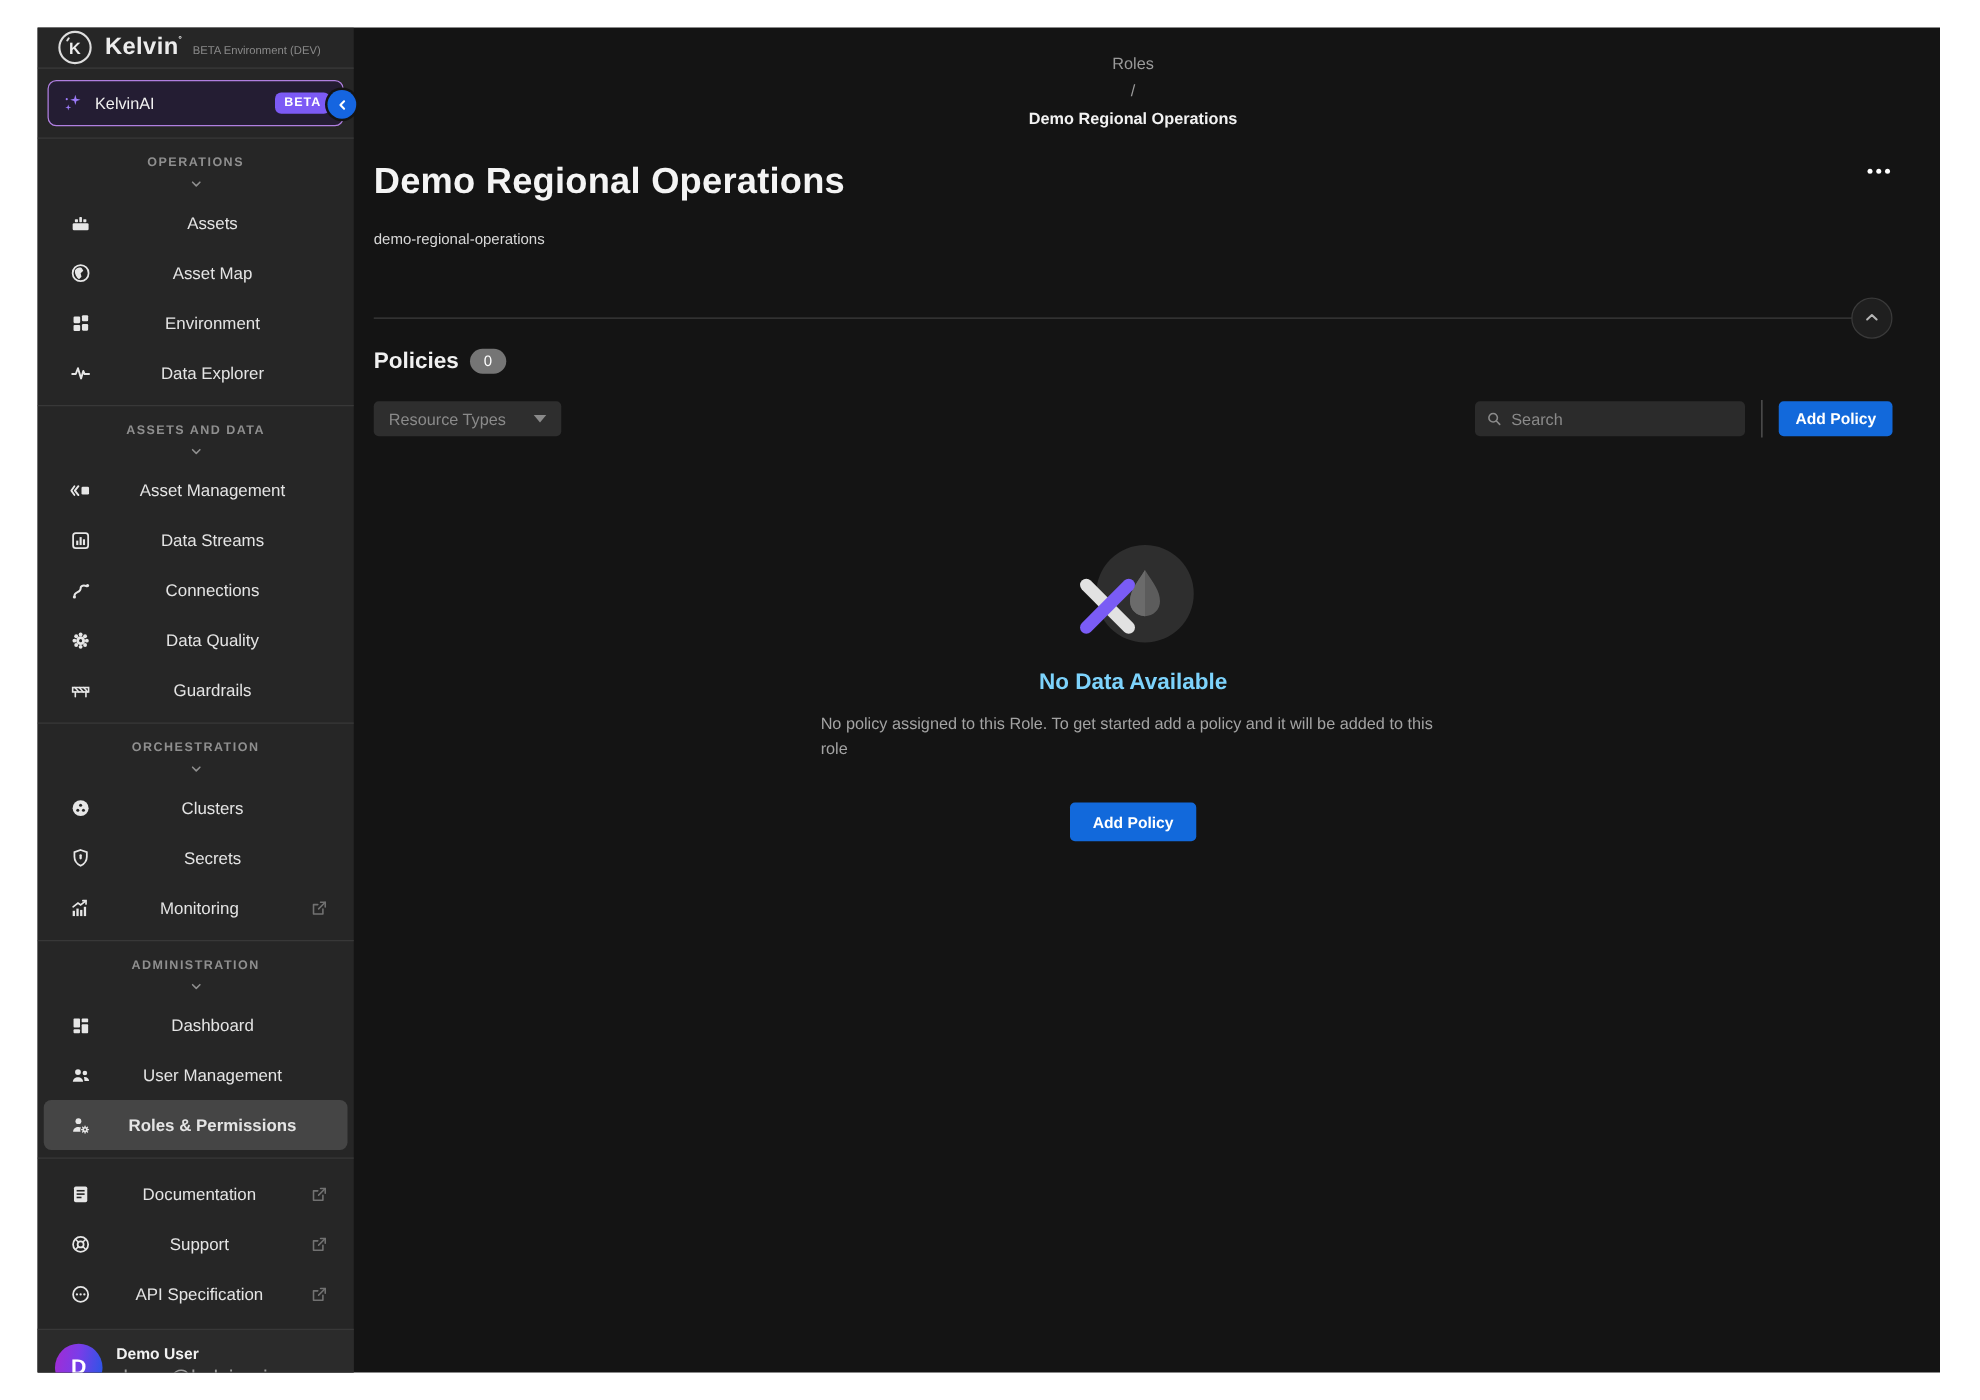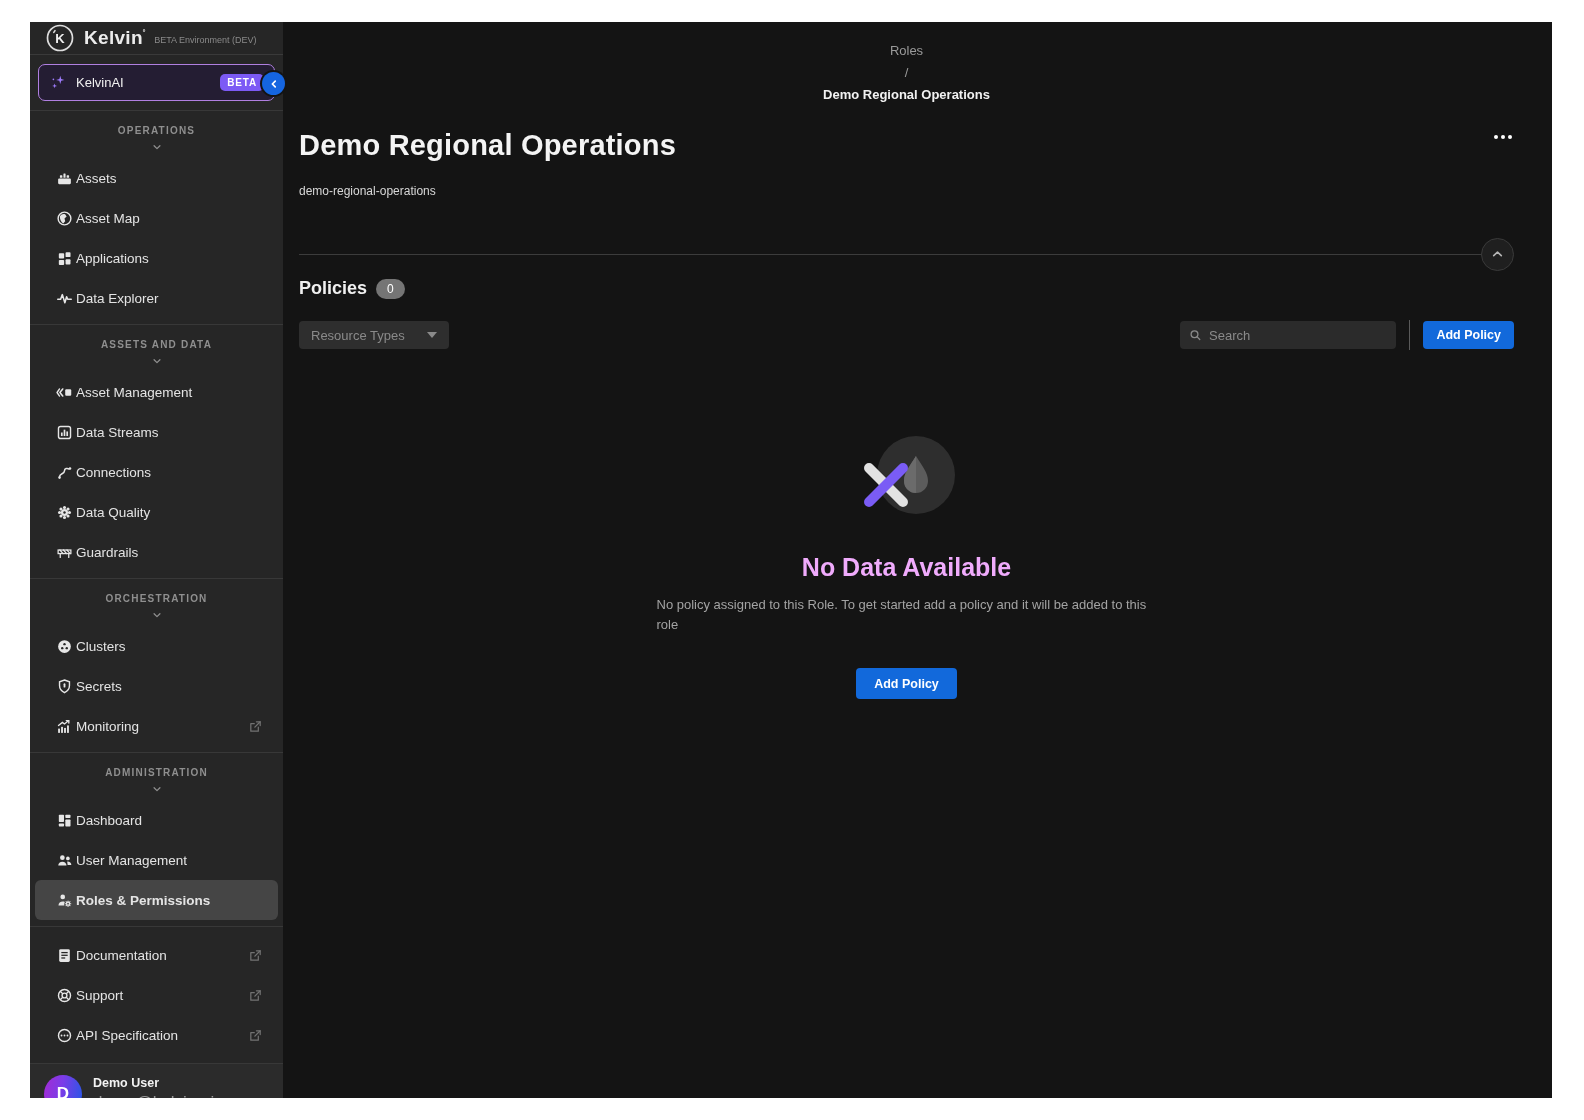--- a/index.html
+++ b/index.html
@@ -15,21 +15,21 @@
   .collapse-btn { position:absolute; left:232px; top:50px; width:23px; height:23px; border-radius:50%; background:#1565e0; border:none; color:#fff; display:flex; align-items:center; justify-content:center; cursor:pointer; z-index:5; box-shadow:0 0 0 2px #141414; }
 
   .kelvinai-wrap { padding:9px 8px; }
   .kelvinai { display:flex; align-items:center; gap:9px; height:37px; padding:0 10px; border:1px solid #b07fe0; border-radius:7px; background:#241d33; cursor:pointer; }
   .kelvinai-label { font-size:13px; color:#f0f0f0; flex:1; }
   .beta-badge { background:#7c5af5; color:#fff; font-size:10px; font-weight:bold; letter-spacing:.8px; padding:3px 7px; border-radius:5px; }
 
   .nav-section { border-top:1px solid #383838; padding:4px 0 6px; }
   .section-header { display:flex; align-items:center; gap:6px; padding:10px 14px 6px; cursor:pointer;flex-direction:column; }
   .section-label { font-size:10px; font-weight:bold; letter-spacing:1.2px; color:#8f8f8f; }
-  .nav-item { display:flex; align-items:center; gap:3px; height:40px; padding:0 14px 0 20px; font-size:13.5px; color:#e4e4e4; cursor:pointer; border-radius:6px; margin:0 5px; }
+  .nav-item { display:flex; align-items:center; gap:3px; height:40px; padding:0 14px 0 20px; font-size:13.5px; color:#e4e4e4; cursor:pointer; border-radius:6px; margin:0 5px;text-align:center; }
   .nav-item .grow { flex:1; }
   .nav-item.selected { background:#454545; font-weight:bold; }
   .icon { display:flex; align-items:center; justify-content:center; width:18px; }
   .icon svg { display:block; }
   .ext { opacity:.65; }
 
   .links-group { border-top:1px solid #383838; margin-top:auto; padding:8px 0; }
   .user-footer { border-top:1px solid #383838; background:#2b2b2b; display:flex; align-items:center; gap:11px; padding:11px 14px; }
   .avatar { width:38px; height:38px; border-radius:50%; background:linear-gradient(100deg,#a32bd4 0%,#7b3ce8 45%,#2458e6 100%); color:#fff; font-size:17px; font-weight:bold; display:flex; align-items:center; justify-content:center; }
   .user-name { font-size:12.5px; font-weight:bold; color:#f2f2f2; }
@@ -65,21 +65,21 @@
   .v-divider { width:1px; height:30px; background:#5a5a5a; }
   .btn-primary { background:#1269db; color:#fff; border:none; border-radius:4px; font-size:12.5px; font-weight:bold; height:28px; padding:0 13px; cursor:pointer; font-family:"Liberation Sans",sans-serif; }
   .btn-primary.lg { height:31px; padding:0 18px; }
 
   .empty-state { display:flex; flex-direction:column; align-items:center; margin-top:86px; }
   .empty-icon { position:relative; width:96px; height:78px; }
   .empty-circle { position:absolute; left:18px; top:0; width:78px; height:78px; border-radius:50%; background:#2e2e2e; display:flex; align-items:center; justify-content:center; }
   .x-bar { position:absolute; width:58px; height:10px; border-radius:5px; }
   .x-white { left:-2px; top:44px; background:#e2e2e2; transform:rotate(45deg); }
   .x-purple { left:-2px; top:44px; background:#7a5cf5; transform:rotate(-45deg); }
-  .empty-title { font-size:25px; font-weight:bold; color:#f0abfc; margin-top:39px; }
+  .empty-title { font-size:18px; font-weight:bold; color:#7dd3fc; margin-top:21px; }
   .empty-desc { font-size:13px; color:#a3a3a3; max-width:500px; line-height:1.5; margin-top:13px; }
   .empty-action { margin-top:34px; }
 </style>
 </head>
 <body>
 
 <div class="frame">
 
   <aside class="sidebar">
     <button class="collapse-btn">
@@ -143,21 +143,21 @@
       </div>
       <div class="nav-item">
         <span class="icon">
             <svg width="17" height="17" viewBox="0 0 24 24" fill="#e6e6e6">
               <rect x="4" y="4.5" width="7.5" height="7.5" rx="1.3"></rect>
               <rect x="13.5" y="3" width="7" height="7" rx="1.3"></rect>
               <rect x="4" y="14" width="7.5" height="7" rx="1.3"></rect>
               <rect x="13.5" y="13" width="7" height="7.5" rx="1.3"></rect>
             </svg>
           </span>
-        <span class="grow">Applications</span>
+        <span class="grow">Environment</span>
       </div>
       <div class="nav-item">
         <span class="icon">
             <svg width="17" height="17" viewBox="0 0 24 24" fill="none" stroke="#e6e6e6" stroke-width="2.2" stroke-linecap="round" stroke-linejoin="round">
               <path d="M2.5 13h4L9 6.5 12.5 18 15 9.5l1.5 3.5h5"></path>
             </svg>
           </span>
         <span class="grow">Data Explorer</span>
       </div>
     </nav>

